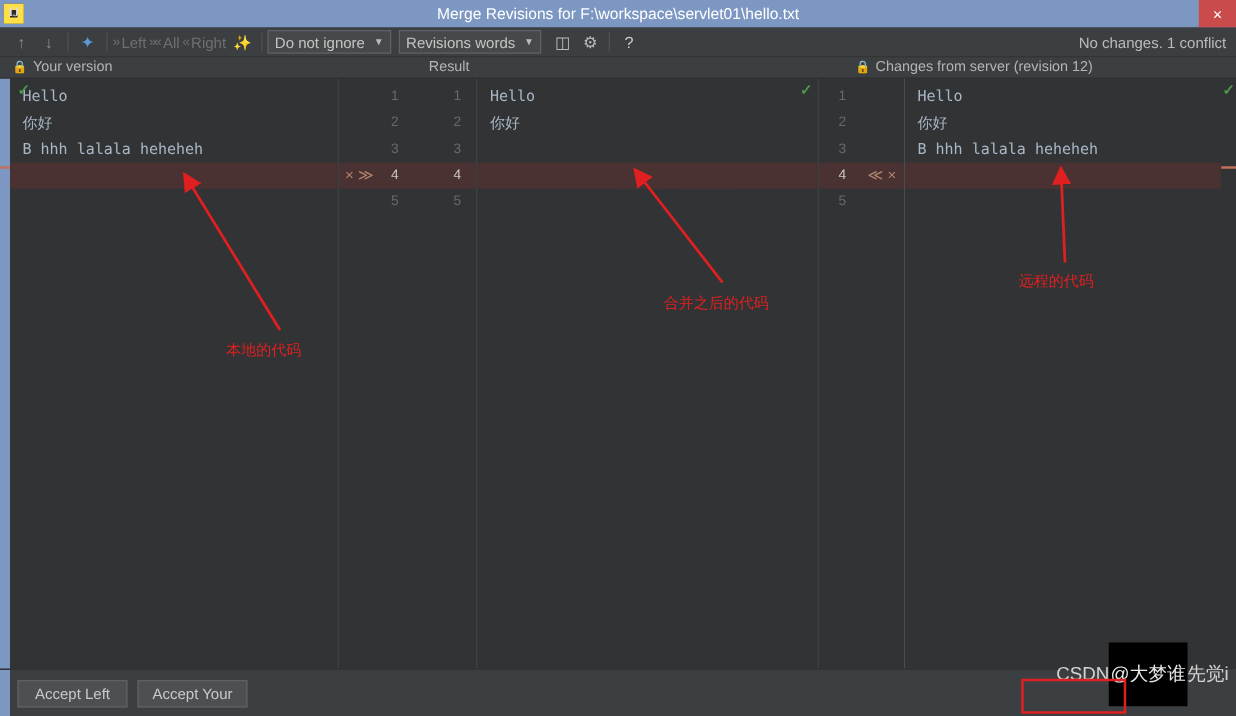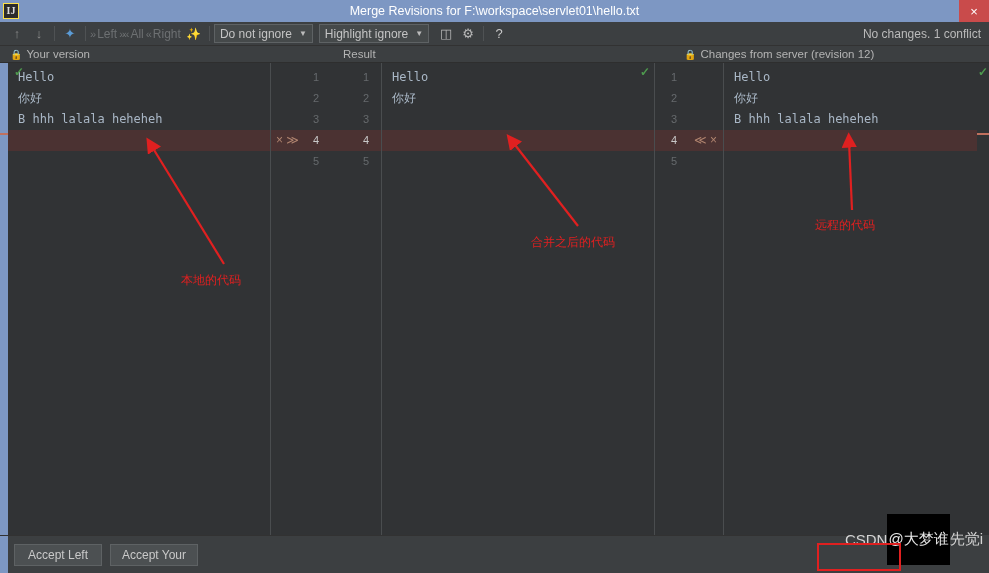--- a/index.html
+++ b/index.html
@@ -14,21 +14,21 @@
 
   
   #titlebar{
     height:22px; width:100%;
     background:#7d97c3;
     display:flex; align-items:center;
     position:relative;
   }
   #app-icon{
     width:16px;height:16px;margin-left:3px;
-    background:#2b2b2b;border:1px solid #fde047;
+    background:#2b2b2b;border:5px solid #fde047;
     display:flex;align-items:center;justify-content:center;
     color:#dcdcdc;font-size:10px;font-weight:bold;
     font-family:"Liberation Serif",serif;line-height:1;
   }
   #title-text{
     position:absolute;left:0;right:0;text-align:center;
     color:#ffffff;font-size:12.5px;pointer-events:none;
   }
   #close-btn{
     margin-left:auto;width:30px;height:22px;background:#c94b4b;
@@ -168,21 +168,21 @@
     <span class="chev">«</span>
     <span>Right</span>
   </span>
   <div class="tb-icon" style="color:#6d7072;font-size:12px;">✨</div>
   <div class="tb-sep"></div>
   <div class="combo">
     <span>Do not ignore</span>
     <span class="arrow">▼</span>
   </div>
   <div class="combo">
-    <span>Highlight ignore</span>
+    <span>Revisions words</span>
     <span class="arrow">▼</span>
   </div>
   <div class="tb-icon" style="color:#b8b8b8;">◫</div>
   <div class="tb-icon" style="color:#b8b8b8;">⚙</div>
   <div class="tb-sep"></div>
   <div class="tb-icon" style="color:#c9c9c9;">?</div>
   <div class="tb-right">No changes. 1 conflict</div>
 </div>
 
 <div id="colheader">

